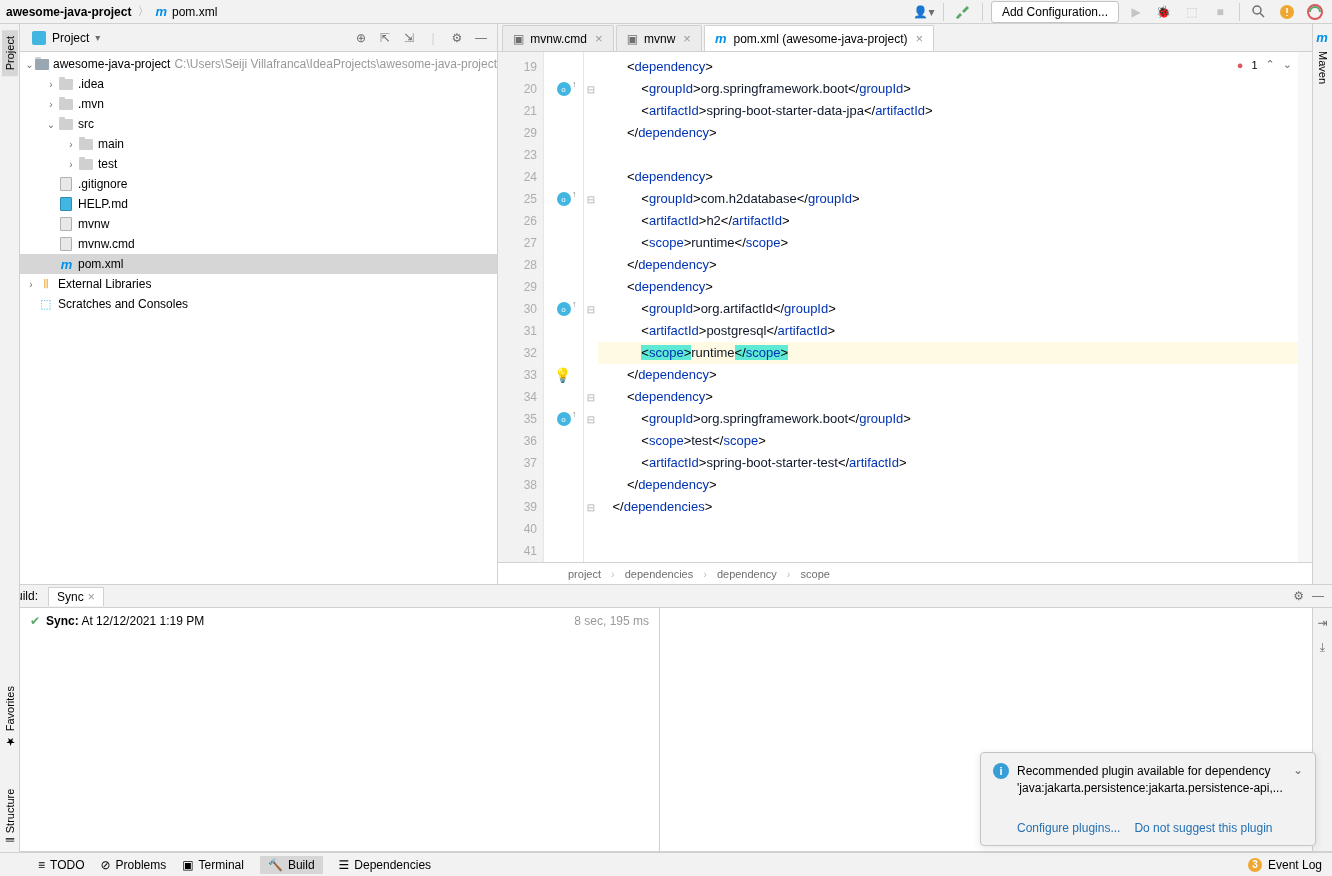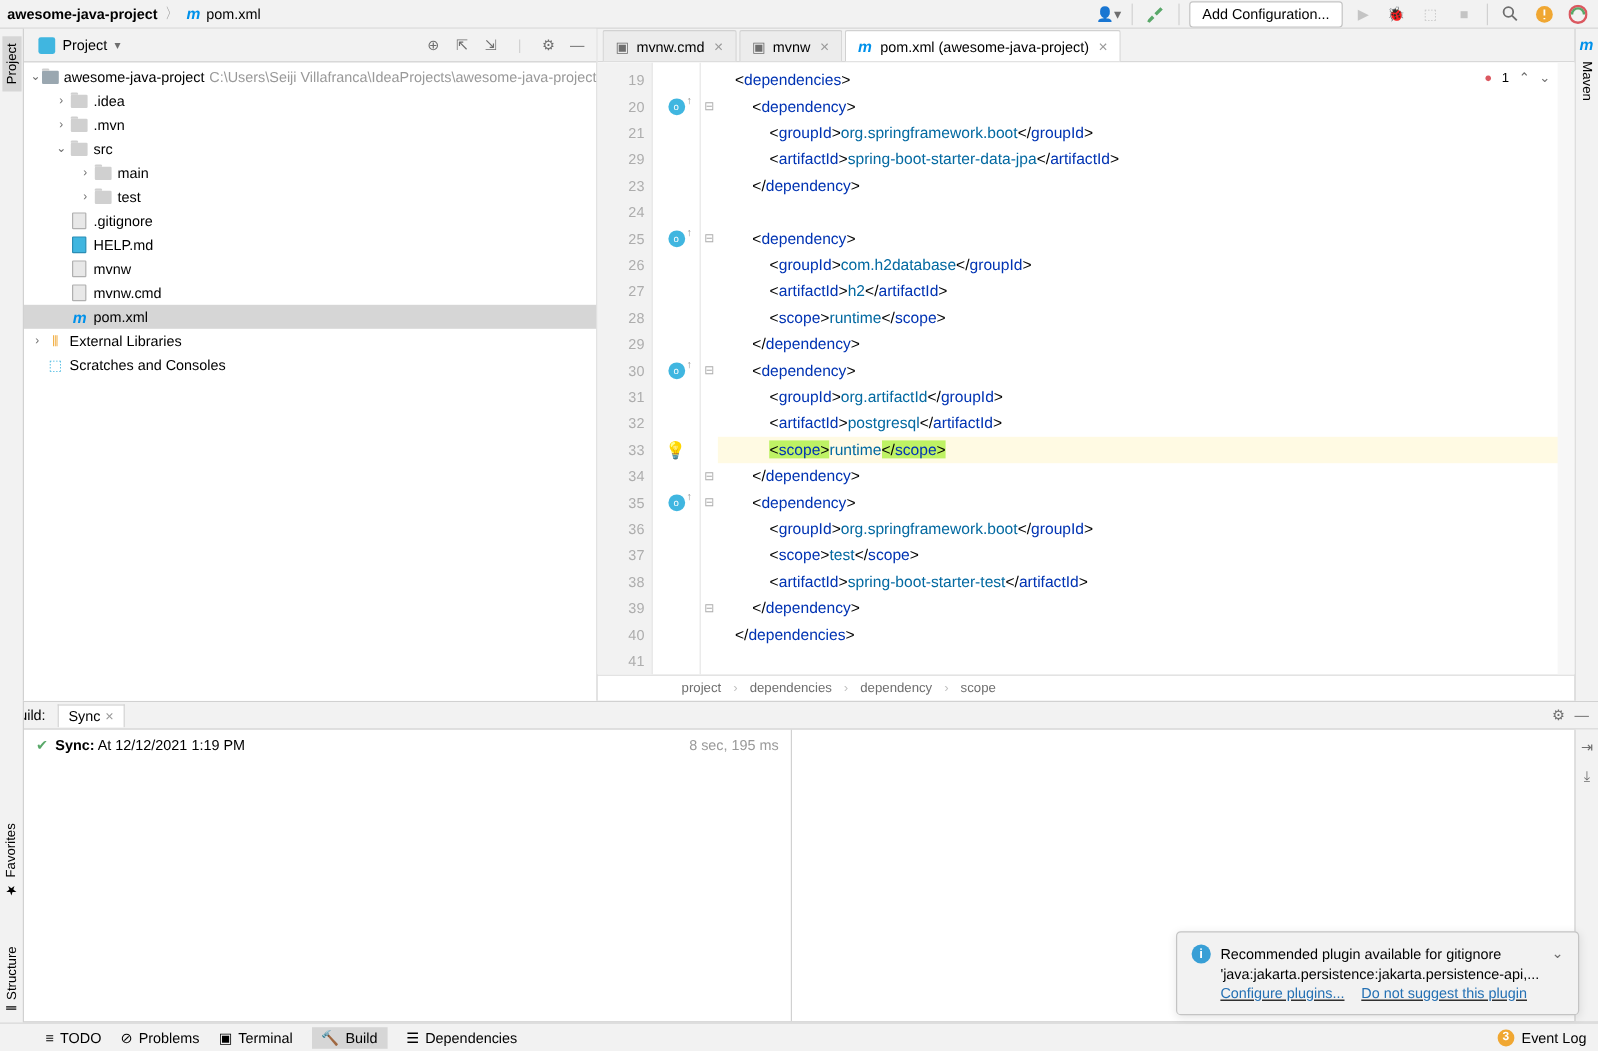--- a/index.html
+++ b/index.html
@@ -50,23 +50,23 @@
 .marker-col { width:40px; border-right:1px solid #e6e6e6; padding-top:4px; }
 .marker-col div { height:22px; display:flex; align-items:center; justify-content:center; }
 .circ { width:14px; height:14px; border-radius:50%; background:#40b6e0; display:flex; align-items:center; justify-content:center; color:#fff; font-size:8px; position:relative; }
 .circ::after { content:"↑"; position:absolute; right:-6px; top:-3px; color:#888; font-size:9px; }
 .bulb { color:#f0a732; font-size:14px; }
 .fold-col { width:14px; padding-top:4px; }
 .fold-col div { height:22px; display:flex; align-items:center; justify-content:center; color:#adadad; font-size:10px; }
 .code-col { flex:1; font-family:"JetBrains Mono","Consolas",monospace; font-size:13px; line-height:22px; padding-top:4px; overflow:auto; }
 .cline { height:22px; white-space:pre; }
 .cline.hl { background:#fffae3; }
-.cline.hl .sel { background:#bef264; }
+.cline.hl .sel { background:#5eead4; }
 .tag { color:#0033b3; }
-.txt { color:#0369a1; }
+.txt { color:#0f172a; }
 .scrollstrip { position:absolute; right:0; top:0; width:14px; height:100%; background:#f7f7f7; }
 .err-badge { position:absolute; top:6px; right:20px; display:flex; align-items:center; gap:8px; font-size:11px; }
 .err-badge .erricon { color:#db5860; font-weight:bold; }
 .err-badge .nav { color:#6e6e6e; cursor:pointer; }
 .bcrumb { height:22px; border-top:1px solid #d1d1d1; display:flex; align-items:center; padding-left:70px; gap:10px; font-size:11px; color:#6e6e6e; }
 .bcrumb .bsep { color:#c0c0c0; }
 
 .build-hdr { height:24px; background:#f2f2f2; border-top:1px solid #d1d1d1; border-bottom:1px solid #d1d1d1; display:flex; align-items:center; padding:0 8px; }
 .build-hdr .btab { padding:2px 8px; background:#fff; border:1px solid #d1d1d1; border-bottom:0; display:flex; align-items:center; gap:4px; margin-left:10px; }
 .build-hdr .bacts { margin-left:auto; display:flex; gap:8px; color:#6e6e6e; }
@@ -78,21 +78,21 @@
 .build-tree .ok { color:#59a869; margin-right:6px; }
 .build-tree .time { margin-left:auto; color:#999; }
 .build-out { flex:1; position:relative; }
 .build-right { width:20px; background:#f2f2f2; border-left:1px solid #d1d1d1; display:flex; flex-direction:column; align-items:center; gap:10px; padding-top:8px; color:#6e6e6e; }
 
 .notif { position:absolute; right:16px; bottom:30px; width:336px; background:#f2f2f2; border:1px solid #c4c4c4; border-radius:4px; padding:10px 12px; box-shadow:0 2px 8px rgba(0,0,0,0.1); }
 .notif .nrow1 { display:flex; align-items:flex-start; gap:8px; }
 .notif .ninfo { width:16px; height:16px; border-radius:50%; background:#389fd6; color:#fff; display:flex; align-items:center; justify-content:center; font-size:11px; font-weight:bold; flex-shrink:0; }
 .notif .ntxt { font-size:12px; line-height:1.4; flex:1; }
 .notif .narrow { color:#6e6e6e; cursor:pointer; }
-.notif .nlinks { margin-top:0; margin-left:24px; display:flex; gap:14px;text-decoration:underline; }
+.notif .nlinks { margin-top:24px; margin-left:24px; display:flex; gap:14px; }
 .notif .nlinks a { color:#2470b3; text-decoration:none; font-size:12px; cursor:pointer; }
 
 .statusbar { height:24px; background:#f2f2f2; border-top:1px solid #d1d1d1; display:flex; align-items:center; padding:0 10px; gap:16px; font-size:12px; }
 .statusbar .sitem { display:flex; align-items:center; gap:5px; cursor:pointer; }
 .statusbar .sitem.active { background:#d6d6d6; padding:2px 8px; }
 .statusbar .sright { margin-left:auto; display:flex; align-items:center; gap:6px; }
 .statusbar .badgec { width:14px; height:14px; border-radius:50%; background:#f0a732; color:#fff; font-size:10px; display:flex; align-items:center; justify-content:center; font-weight:bold; }
 
 .side-strip { position:absolute; left:0; top:584px; width:20px; background:#f2f2f2; border-right:1px solid #d1d1d1; height:268px; display:flex; flex-direction:column; align-items:center; justify-content:flex-end; padding-bottom:10px; gap:40px; }
 .side-strip .vitem { writing-mode:vertical-rl; transform:rotate(180deg); font-size:11px; display:flex; align-items:center; gap:4px; cursor:pointer; }
@@ -349,21 +349,20 @@
           <div>⊟</div>
           <div>⊟</div>
           <div></div>
           <div></div>
           <div></div>
           <div>⊟</div>
           <div></div>
           <div></div>
       </div>
       <div class="code-col">
-<div class="cline">    <span>&lt;</span><span class="tag">dependencies</span><span>&gt;</span></div>
 <div class="cline">        <span>&lt;</span><span class="tag">dependency</span><span>&gt;</span></div>
 <div class="cline">            <span>&lt;</span><span class="tag">groupId</span><span>&gt;</span><span class="txt">org.springframework.boot</span><span>&lt;/</span><span class="tag">groupId</span><span>&gt;</span></div>
 <div class="cline">            <span>&lt;</span><span class="tag">artifactId</span><span>&gt;</span><span class="txt">spring-boot-starter-data-jpa</span><span>&lt;/</span><span class="tag">artifactId</span><span>&gt;</span></div>
 <div class="cline">        <span>&lt;/</span><span class="tag">dependency</span><span>&gt;</span></div>
 <div class="cline"> </div>
 <div class="cline">        <span>&lt;</span><span class="tag">dependency</span><span>&gt;</span></div>
 <div class="cline">            <span>&lt;</span><span class="tag">groupId</span><span>&gt;</span><span class="txt">com.h2database</span><span>&lt;/</span><span class="tag">groupId</span><span>&gt;</span></div>
 <div class="cline">            <span>&lt;</span><span class="tag">artifactId</span><span>&gt;</span><span class="txt">h2</span><span>&lt;/</span><span class="tag">artifactId</span><span>&gt;</span></div>
 <div class="cline">            <span>&lt;</span><span class="tag">scope</span><span>&gt;</span><span class="txt">runtime</span><span>&lt;/</span><span class="tag">scope</span><span>&gt;</span></div>
 <div class="cline">        <span>&lt;/</span><span class="tag">dependency</span><span>&gt;</span></div>
@@ -464,21 +463,21 @@
   <div class="sright">
     <span class="badgec">3</span>
     <span>Event Log</span>
   </div>
 </div>
 
 <div class="notif">
   <div class="nrow1">
     <span class="ninfo">i</span>
     <div class="ntxt">
-      <div>Recommended plugin available for gitignore</div>
+      <div>Recommended plugin available for dependency</div>
       <div>'java:jakarta.persistence:jakarta.persistence-api,...</div>
     </div>
     <span class="narrow">⌄</span>
   </div>
   <div class="nlinks">
     <a>Configure plugins...</a>
     <a>Do not suggest this plugin</a>
   </div>
 </div>
 

